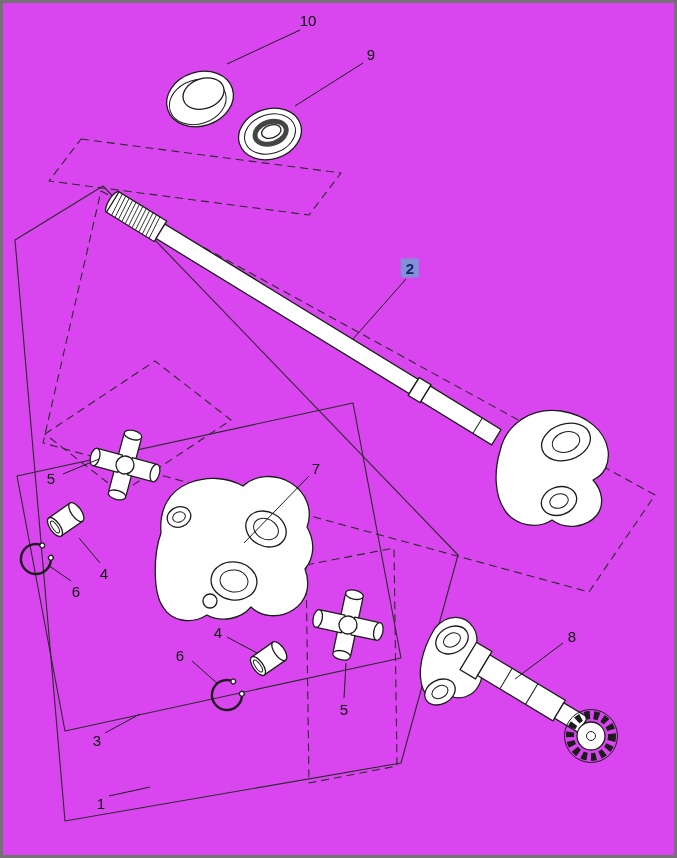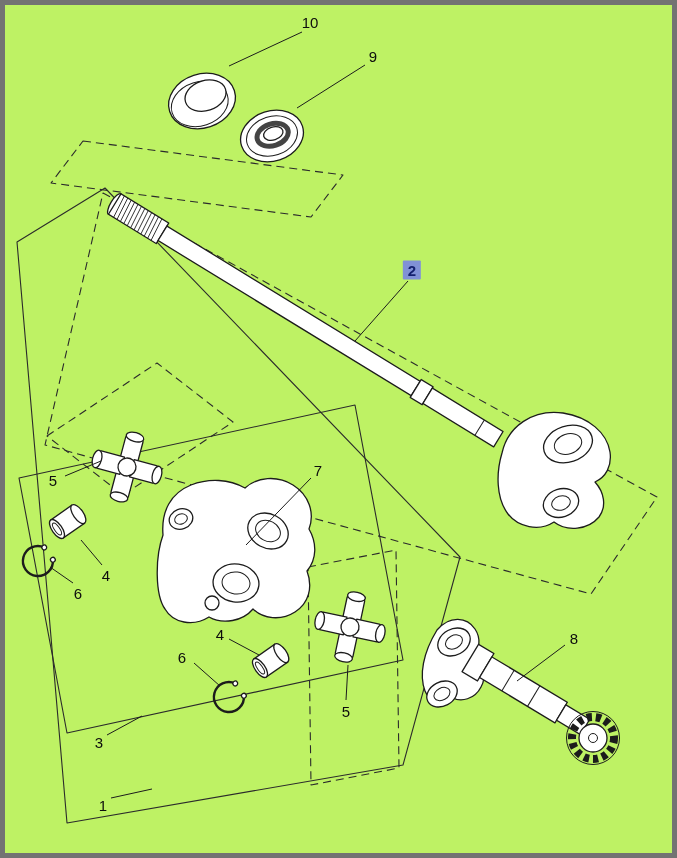--- a/index.html
+++ b/index.html
@@ -1,18 +1,18 @@
 <!DOCTYPE html>
 <html><head>
 <meta charset="utf-8">
 <style>
   html,body{margin:0;padding:0;background:#fff;}
   .stage{
-    position:relative;width:677px;height:858px;background:#bef264;
-    border:5px solid #737373;box-sizing:border-box;overflow:hidden;
+    position:relative;width:677px;height:858px;background:#d946ef;
+    border:3px solid #737373;box-sizing:border-box;overflow:hidden;
     font-family:"Liberation Sans",sans-serif;
   }
   .stage svg{position:absolute;left:0;top:0;}
   .pt{stroke:#1c1c1c;stroke-width:1.3;fill:#ffffff;stroke-linejoin:round;}
   .ptn{stroke:#1c1c1c;stroke-width:1;fill:none;}
   .dash{stroke:#2b2b2b;stroke-width:1.1;fill:none;stroke-dasharray:8 5;stroke-linejoin:round;}
   .sbox{stroke:#2b2b2b;stroke-width:1.1;fill:none;stroke-linejoin:round;}
   .leader{stroke:#1c1c1c;stroke-width:1;fill:none;}
   .callout{
     position:absolute;transform:translate(-50%,-50%);

